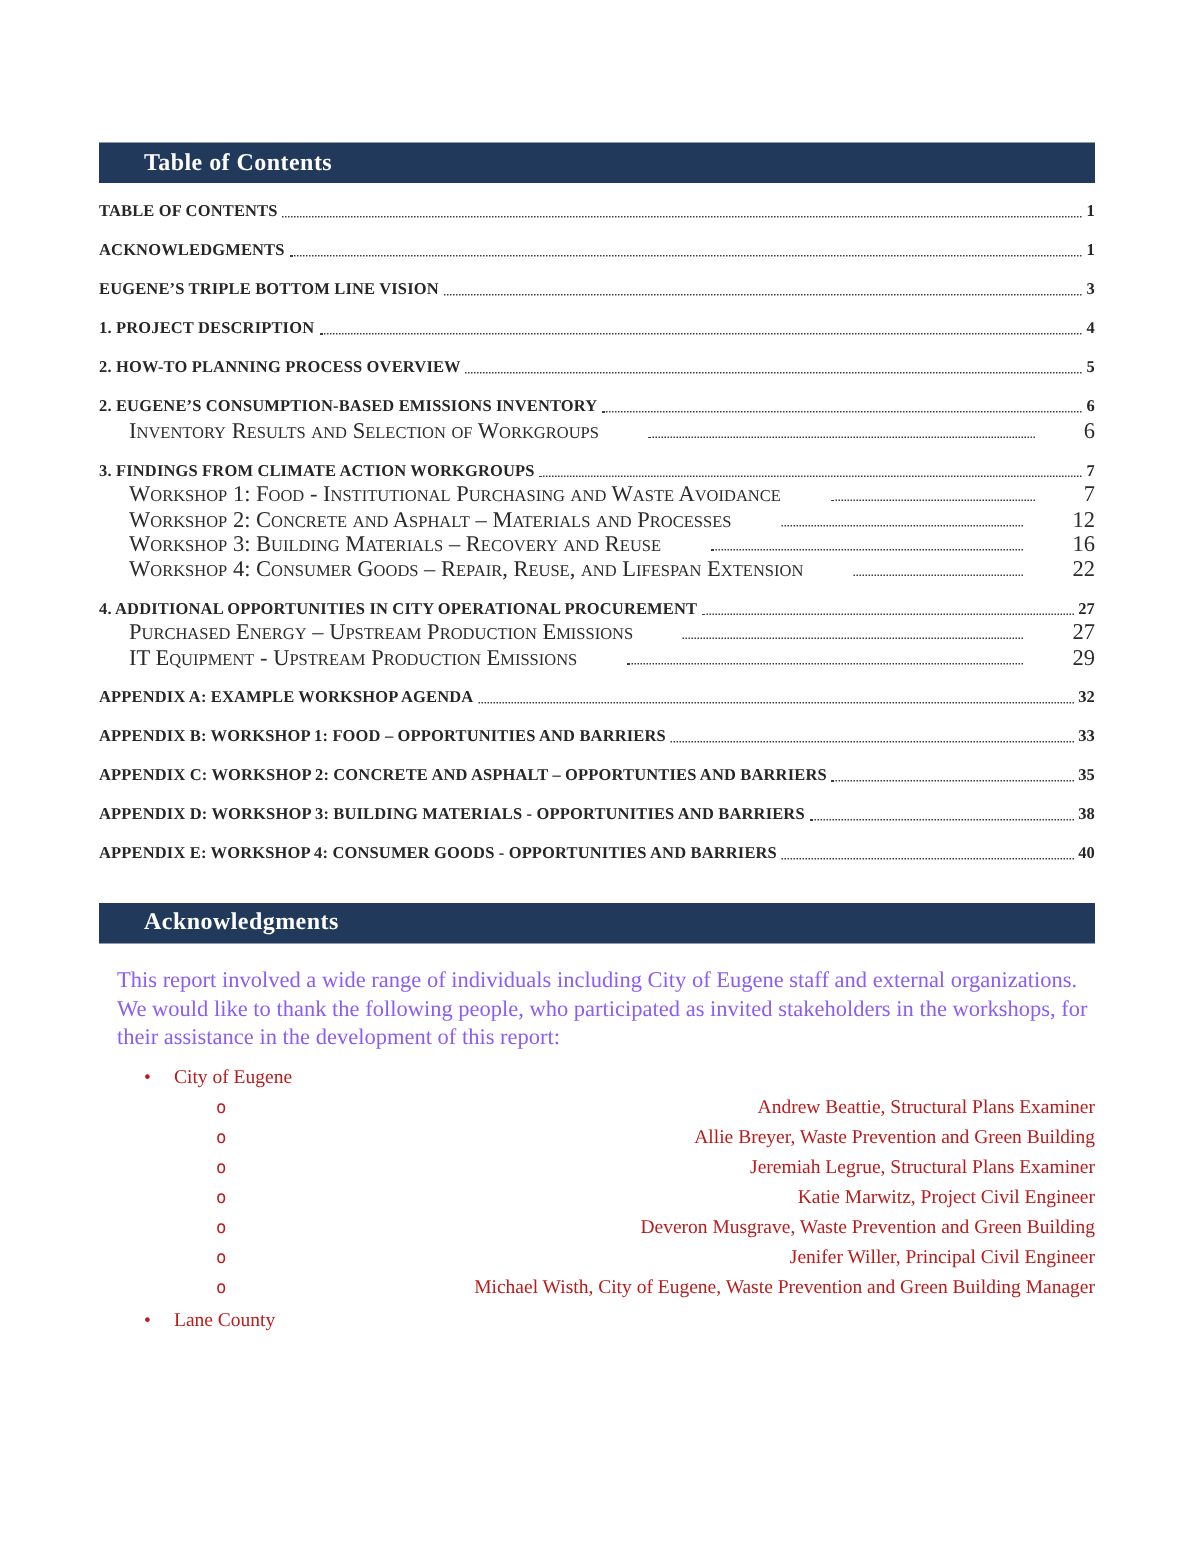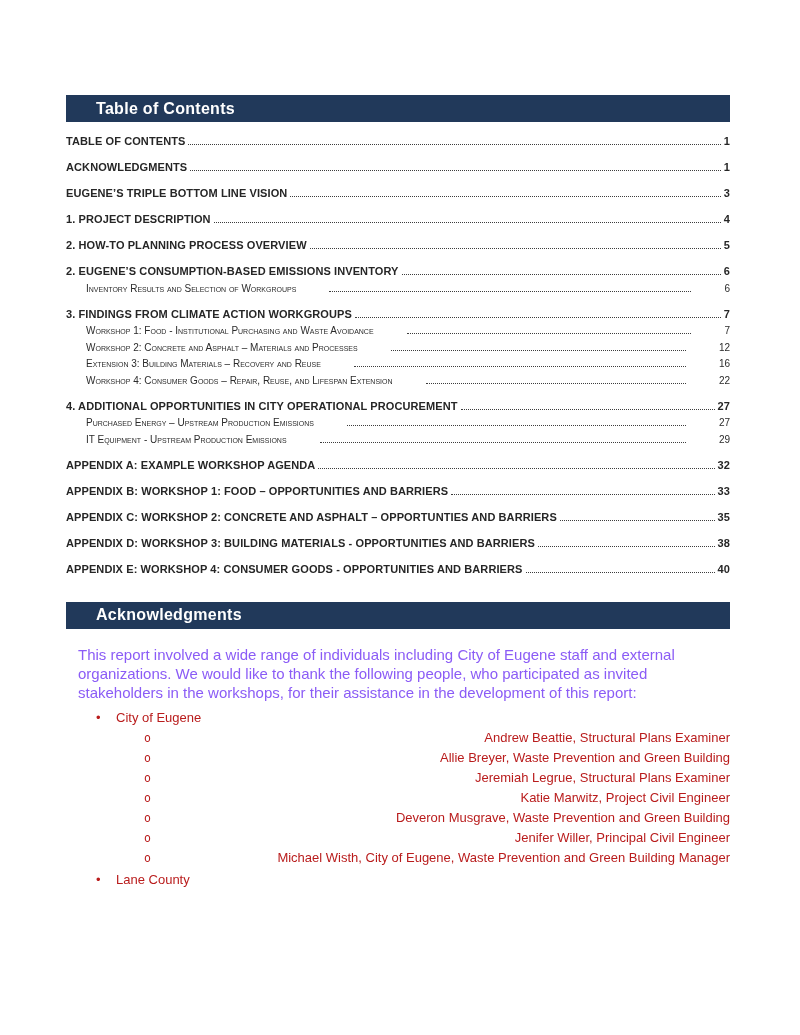--- a/index.html
+++ b/index.html
@@ -2,21 +2,21 @@
 <html><head>
 <meta charset="utf-8">
 <style>
   html, body { margin: 0; padding: 0; background: #ffffff; }
   .page {
     width: 800px;
     height: 1035px;
     box-sizing: border-box;
     background: #ffffff;
     padding: 95px 70px 0 66px;
-    font-family: Liberation Sans, sans-serif;
+    font-family: Liberation Serif, serif;
     color: #212121;
     overflow: hidden;
   }
   .section-bar {
     background: #21395a;
     color: #ffffff;
     height: 27px;
     display: flex;
     align-items: center;
     padding-left: 30px;
@@ -41,21 +41,21 @@
     margin-top: 13px;
     font-size: 11px;
     font-weight: bold;
     color: #262626;
     line-height: 13px;
     letter-spacing: 0.1px;
   }
   .toc-row.l2 {
     margin-top: 3.5px;
     margin-left: 20px;
-    font-size: 10px;
+    font-size: 15px;
     font-weight: normal;
     font-variant: small-caps;
     color: #2b2b2b;
     line-height: 13px;
     gap: 30px;
   }
   .toc-row.l2 .p { font-variant: normal; }
   .bar-ack { margin-top: 26px; }
   .ack-intro {
     margin: 16px 0 0 12px;
@@ -126,21 +126,21 @@
         <span class="t">Workshop 1: Food - Institutional Purchasing and Waste Avoidance</span>
         <span class="leader"></span>
         <span class="p">7</span>
       </div>
     <div class="toc-row l2">
         <span class="t">Workshop 2: Concrete and Asphalt – Materials and Processes</span>
         <span class="leader"></span>
         <span class="p">12</span>
       </div>
     <div class="toc-row l2">
-        <span class="t">Extension 3: Building Materials – Recovery and Reuse</span>
+        <span class="t">Workshop 3: Building Materials – Recovery and Reuse</span>
         <span class="leader"></span>
         <span class="p">16</span>
       </div>
     <div class="toc-row l2">
         <span class="t">Workshop 4: Consumer Goods – Repair, Reuse, and Lifespan Extension</span>
         <span class="leader"></span>
         <span class="p">22</span>
       </div>
     <div class="toc-row l1">
         <span class="t">4. ADDITIONAL OPPORTUNITIES IN CITY OPERATIONAL PROCUREMENT</span>

